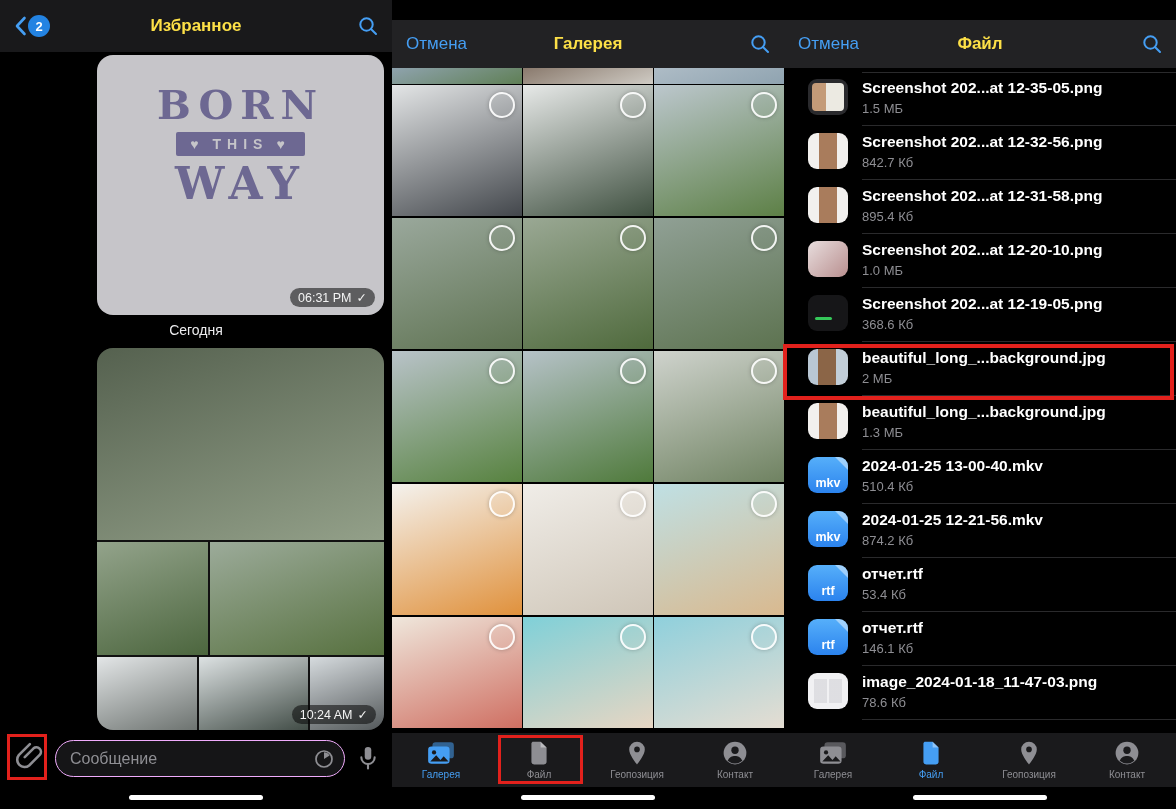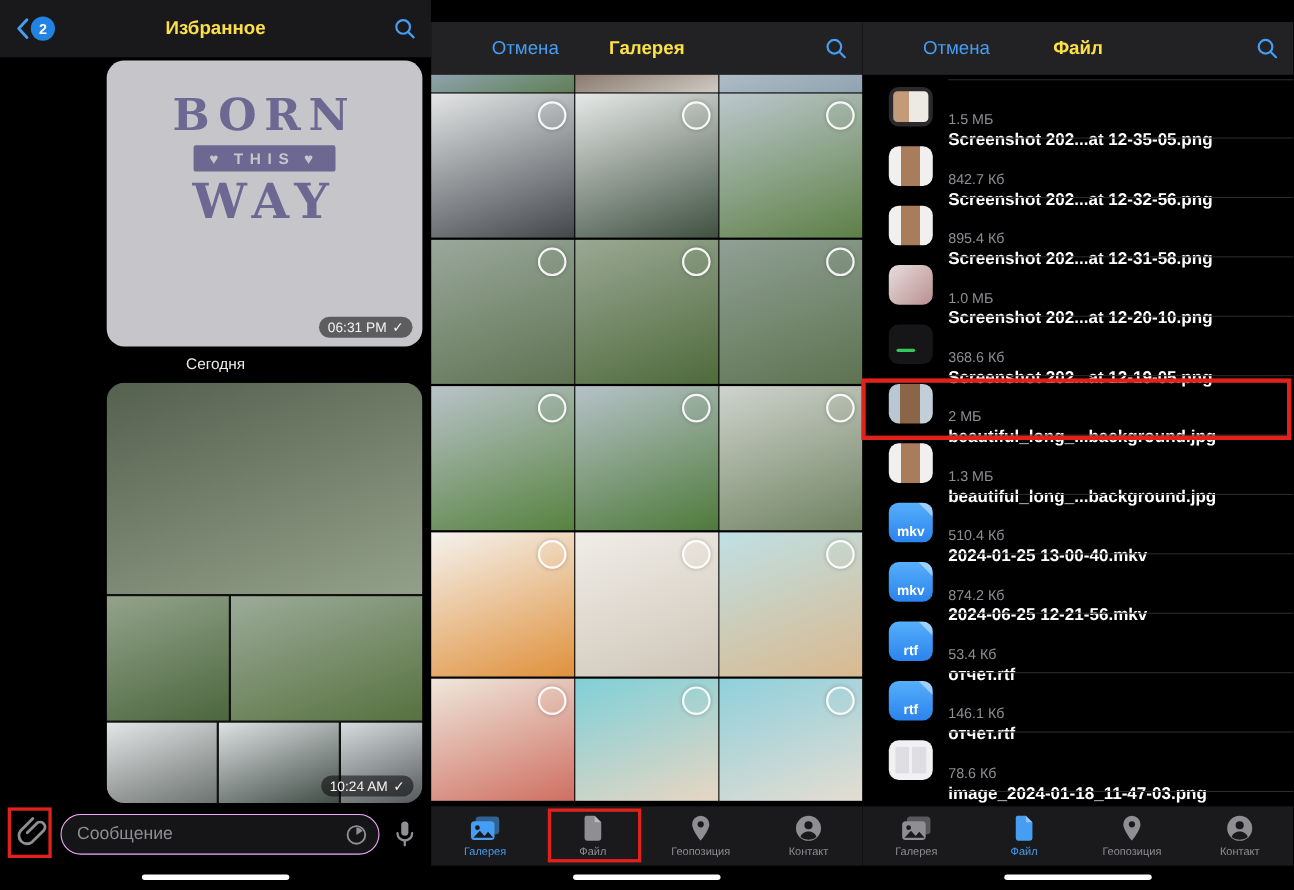--- a/index.html
+++ b/index.html
@@ -18,21 +18,21 @@
   .panel{position:absolute;top:0;height:809px;width:392px;background:#000;}
   #panel-left{left:0;} #panel-middle{left:392px;} #panel-right{left:784px;}
 
   
   .nav{position:absolute;left:0;right:0;}
   .nav-left{top:0;height:52px;background:#19191b;}
   .nav-modal{top:20px;height:48px;background:#222224;}
   .nav-title{position:absolute;left:0;right:0;top:0;bottom:0;display:flex;align-items:center;justify-content:center;
              color:#fde047;font-size:17px;font-weight:bold;pointer-events:none;}
   .nav-cancel{position:absolute;left:14px;top:0;bottom:0;display:flex;align-items:center;
-              color:var(--accent);font-size:17px;cursor:pointer;margin-left:41px;}
+              color:var(--accent);font-size:17px;cursor:pointer;}
   .nav-search{position:absolute;right:12px;top:50%;transform:translateY(-50%);width:24px;height:24px;color:var(--accent);cursor:pointer;}
   .back-wrap{position:absolute;left:10px;top:50%;transform:translateY(-50%);display:flex;align-items:center;color:var(--accent);cursor:pointer;}
   .back-chevron{width:24px;height:24px;}
   .back-badge{margin-left:-6px;width:22px;height:22px;border-radius:50%;background:#2383e2;color:#fff;
               font-size:13px;font-weight:bold;display:flex;align-items:center;justify-content:center;}
 
   
   .sticker-bubble{position:absolute;left:97px;top:55px;width:287px;height:260px;background:#c6c5c9;
                   border-radius:16px;overflow:hidden;}
   .btw{position:absolute;left:0;right:0;top:26px;display:flex;flex-direction:column;align-items:center;color:#6d6892;}
@@ -84,21 +84,21 @@
   .t-terminal-dark::after{content:"";position:absolute;left:7px;right:16px;bottom:11px;height:3px;background:#35c759;border-radius:2px;}
   .t-portrait-city{background:linear-gradient(90deg,#b9c7d4 0 25%,#8b6547 25% 70%,#c2ced8 70%);}
   .t-collage-white{background:#f1f1f3;}
   .t-collage-white::after{content:"";position:absolute;inset:6px;opacity:.55;
       background:linear-gradient(90deg,#cfcfd4 0 45%,#f1f1f3 45% 55%,#cfcfd4 55%);}
   .t-filetype{background:linear-gradient(180deg,var(--file-blue-top),var(--file-blue-bottom));}
   .t-filetype::before{content:"";position:absolute;top:0;right:0;width:13px;height:13px;
       background:rgba(255,255,255,.45);clip-path:polygon(0 0,100% 100%,100% 0);}
   .ext-label{position:absolute;left:0;right:0;bottom:3px;text-align:center;color:#fff;font-weight:bold;font-size:12.5px;}
   .file-name{position:absolute;left:78px;top:7px;right:8px;color:#fff;font-size:15.5px;font-weight:bold;
-             white-space:nowrap;overflow:hidden;margin-top:40px;}
+             white-space:nowrap;overflow:hidden;}
   .file-size{position:absolute;left:78px;top:29px;color:var(--gray-text);font-size:13px;}
 
   
   .redbox{position:absolute;border:3px solid var(--red);pointer-events:none;}
 </style>
 </head>
 <body>
 
 <div class="canvas">
 
@@ -339,21 +339,21 @@
             <span class="ext-label">mkv</span>
           </div>
           <div class="file-name">2024-01-25 13-00-40.mkv</div>
           <div class="file-size">510.4 Кб</div>
           <div class="sep"></div>
         </div>
         <div class="file-row" style="top: 432px;">
           <div class="thumb t-filetype">
             <span class="ext-label">mkv</span>
           </div>
-          <div class="file-name">2024-06-25 12-21-56.mkv</div>
+          <div class="file-name">2024-01-25 12-21-56.mkv</div>
           <div class="file-size">874.2 Кб</div>
           <div class="sep"></div>
         </div>
         <div class="file-row" style="top: 486px;">
           <div class="thumb t-filetype">
             <span class="ext-label">rtf</span>
           </div>
           <div class="file-name">отчет.rtf</div>
           <div class="file-size">53.4 Кб</div>
           <div class="sep"></div>

